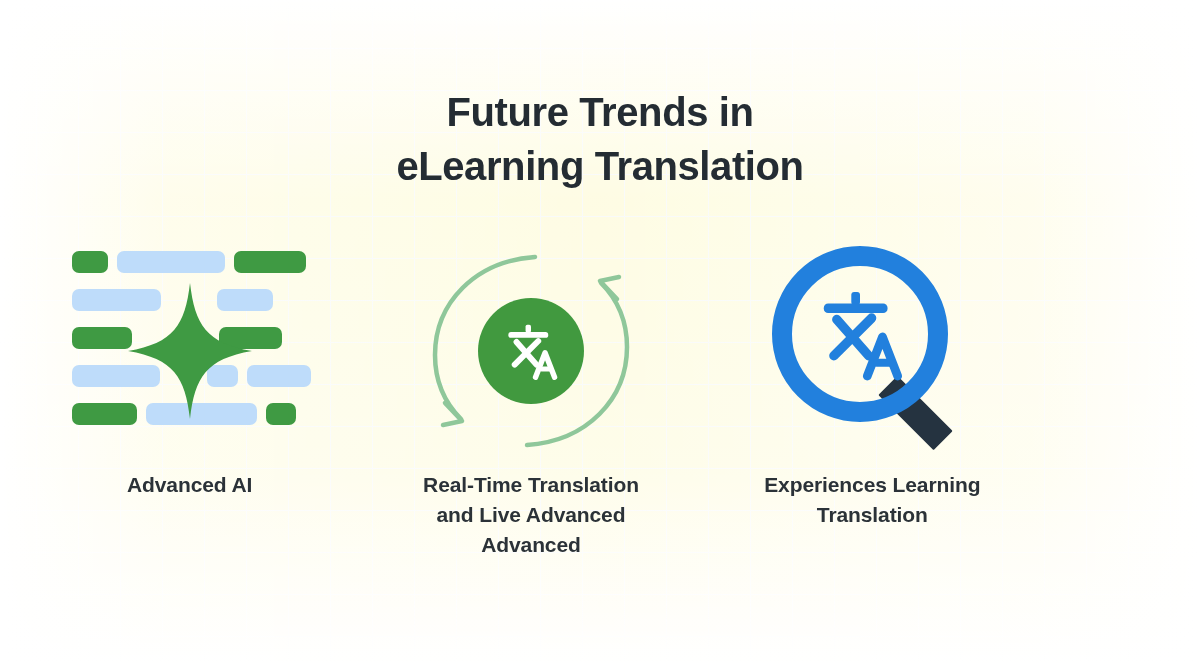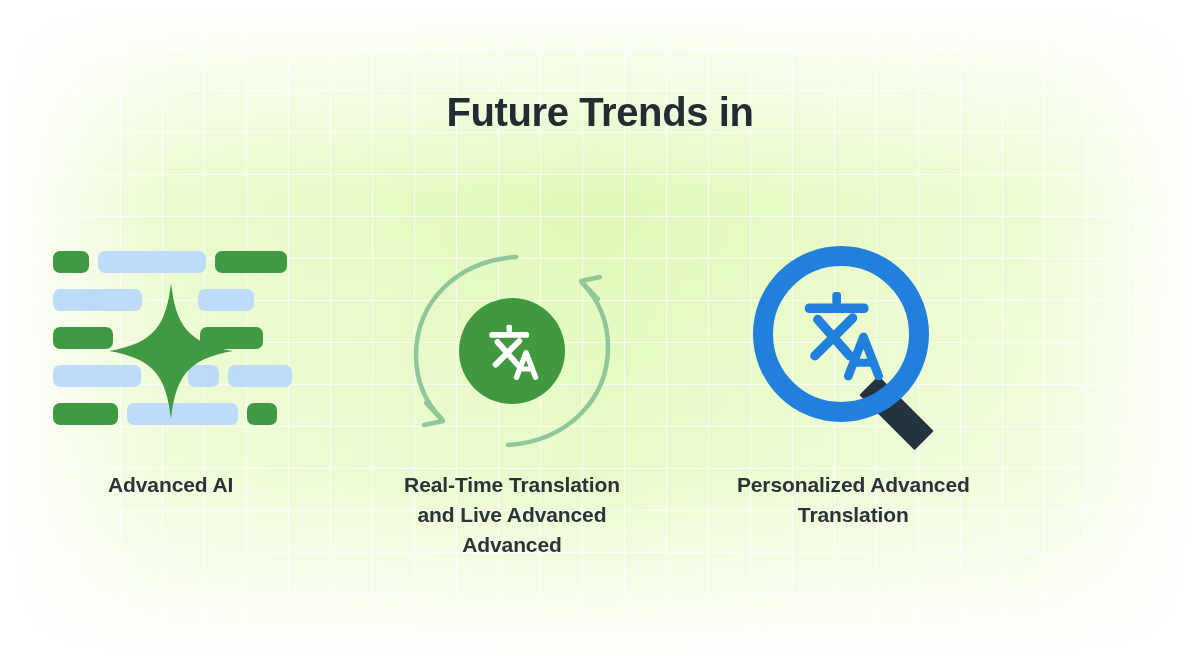--- a/index.html
+++ b/index.html
@@ -8,21 +8,21 @@
     background: #ffffff;
   }
   body {
     font-family: "Liberation Sans", sans-serif;
     -webkit-font-smoothing: antialiased;
   }
   #infographic {
     position: relative;
     width: 1200px;
     height: 664px;
-    background: #bef264;
+    background: #fef9c3;
     overflow: hidden;
   }
   
   #grid-background {
     position: absolute;
     inset: 0;
     background-image:
       linear-gradient(to right, #f2f5f3 1px, transparent 1px),
       linear-gradient(to bottom, #f2f5f3 1px, transparent 1px);
     background-size: 42px 42px;
@@ -55,20 +55,21 @@
 
   
   #cards-row {
     position: absolute;
     top: 246px;
     left: 0;
     width: 1024px;
     display: flex;
     align-items: flex-start;
     justify-content: center;
+    padding-left: 19px;
   }
   .card {
     width: 400px;
     display: flex;
     flex-direction: column;
     align-items: center;
   }
   .icon-stage {
     position: relative;
     width: 260px;
@@ -144,20 +145,21 @@
 </head>
 <body>
 
 <div id="infographic">
 
   <div id="grid-background"></div>
   <div id="grid-fade"></div>
 
   <h1 id="page-title">
     <span class="title-line">Future Trends in</span>
+    <span class="title-line">eLearning Translation</span>
   </h1>
 
   <div id="cards-row">
 
     <div class="card">
       <div class="icon-stage">
         <div id="icon-advanced-ai" style="position:relative;">
 
           <div class="line-row" style="top:0px;">
             <div class="bar green" style="width:36px;"></div>
@@ -257,19 +259,19 @@
               <path d="M14 47 L40 21" stroke="#2280dd" stroke-width="6.5" stroke-linecap="round"></path>
               <path d="M16 22 L38 47" stroke="#2280dd" stroke-width="6.5" stroke-linecap="round"></path>
               <path d="M37 61 L47.5 34 L58 61" fill="none" stroke="#2280dd" stroke-width="6" stroke-linejoin="round" stroke-linecap="round"></path>
               <rect x="41" y="49" width="14" height="5.5" rx="2.5" fill="#2280dd"></rect>
             </g>
           </svg>
 
         </div>
       </div>
       <div class="card-caption">
-        <div>Personalized Advanced</div>
+        <div>Experiences Learning</div>
         <div>Translation</div>
       </div>
     </div>
 
   </div>
 </div>
 
 </body></html>

